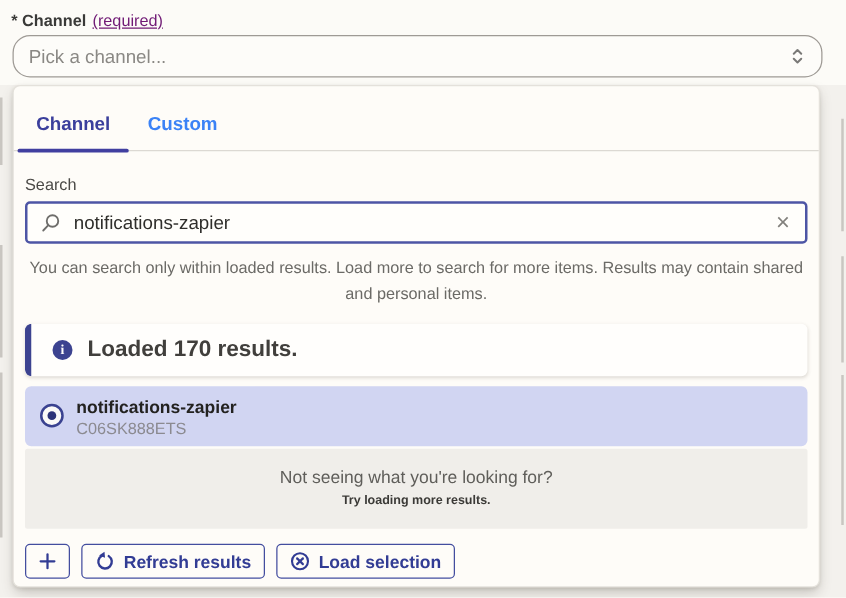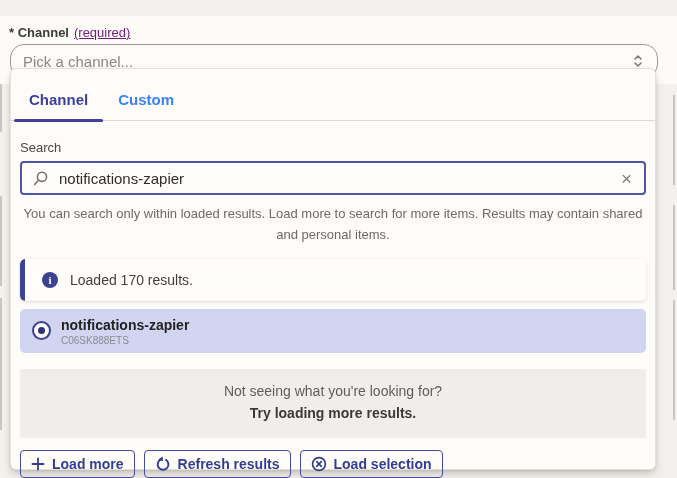--- a/index.html
+++ b/index.html
@@ -4,21 +4,21 @@
 <style>
   html,body{margin:0;padding:0;}
   body{
     width:677px;height:478px;position:relative;overflow:hidden;
     background:#f3f1ed;
     font-family:"Liberation Sans", sans-serif;
     -webkit-font-smoothing:antialiased;
   }
   
   .top-area{
-    position:absolute;left:0;top:16px;width:677px;height:68px;
+    position:absolute;left:0;top:0;width:677px;height:68px;
     background:#fcfbf7;
   }
   .field-label-row{
     position:absolute;left:9px;top:9px;
     font-size:13px;color:#3a3a38;display:flex;align-items:baseline;gap:5px;
   }
   .field-label-row .lbl{font-weight:bold;}
   .field-label-row .req-note{color:#701a75;font-weight:normal;text-decoration:underline;}
   .select-box{
     position:absolute;left:10px;top:28px;width:648px;height:34px;
@@ -72,40 +72,40 @@
     box-shadow:0 1px 3px rgba(70,62,50,.18);
     display:flex;align-items:stretch;min-height:42px;overflow:hidden;
   }
   .alert-bar{width:5px;background:#3c4390;border-radius:5px 0 0 5px;flex:none;}
   .alert-content{display:flex;align-items:center;padding:0 12px 0 17px;gap:12px;}
   .info-icon{
     width:16px;height:16px;border-radius:50%;background:#3c4390;color:#fffefc;
     font-size:11px;font-weight:bold;display:flex;align-items:center;justify-content:center;
     font-family:"Liberation Serif", serif;flex:none;
   }
-  .alert-text{font-size:14px;color:#413f3c;}
+  .alert-text{font-size:18px;color:#413f3c;font-weight:bold;}
   .result-row{
     margin-top:8px;background:#d1d5f2;border-radius:5px;
     display:flex;align-items:center;padding:7px 12px;cursor:pointer;
   }
   .radio{
     width:15px;height:15px;border:2px solid #3a4290;border-radius:50%;
     background:#fbfaf7;flex:none;display:flex;align-items:center;justify-content:center;
     cursor:pointer;
   }
   .radio .dot{width:7px;height:7px;border-radius:50%;background:#2c3377;}
   .result-texts{margin-left:10px;}
   .result-name{font-size:14px;font-weight:bold;color:#232220;line-height:1.3;}
-  .result-id{font-size:10px;color:#8b8a90;margin-top:1px;}
+  .result-id{font-size:13px;color:#8b8a90;margin-top:1px;}
   .hint-zone{
-    margin-top:16px;background:#f0eeea;border-radius:2px;
+    margin-top:2px;background:#f0eeea;border-radius:2px;
     text-align:center;padding:14px 10px 17px;
   }
   .hint-line1{font-size:14px;color:#5f5e5a;}
-  .hint-line2{font-size:14px;font-weight:bold;color:#3b3a37;margin-top:6px;}
+  .hint-line2{font-size:10px;font-weight:bold;color:#3b3a37;margin-top:6px;}
   .btn-row{margin-top:12px;display:flex;gap:9px;}
   .btn{
     display:inline-flex;align-items:center;gap:7px;
     border:1.5px solid #434d9f;border-radius:4px;background:transparent;
     color:#323c94;font-weight:bold;font-size:14px;
     font-family:"Liberation Sans", sans-serif;
     padding:4px 10px;cursor:pointer;line-height:1.3;
   }
   .btn svg{flex:none;}
   
@@ -179,21 +179,20 @@
       <div class="hint-line1">Not seeing what you're looking for?</div>
       <div class="hint-line2">Try loading more results.</div>
     </div>
 
     <div class="btn-row">
       <button class="btn">
         <svg width="14" height="14" viewBox="0 0 14 14">
           <line x1="7" y1="1.5" x2="7" y2="12.5" stroke="currentColor" stroke-width="1.8" stroke-linecap="round"></line>
           <line x1="1.5" y1="7" x2="12.5" y2="7" stroke="currentColor" stroke-width="1.8" stroke-linecap="round"></line>
         </svg>
-        <span>Load more</span>
       </button>
       <button class="btn">
         <svg width="16" height="16" viewBox="0 0 16 16">
           <path d="M 5.6 3.6 A 5.4 5.4 0 1 0 11.0 3.9" fill="none" stroke="currentColor" stroke-width="1.9" stroke-linecap="round"></path>
           <polygon points="7.6,0.4 8.0,5.2 3.2,3.4" fill="currentColor"></polygon>
         </svg>
         <span>Refresh results</span>
       </button>
       <button class="btn">
         <svg width="16" height="16" viewBox="0 0 16 16">

